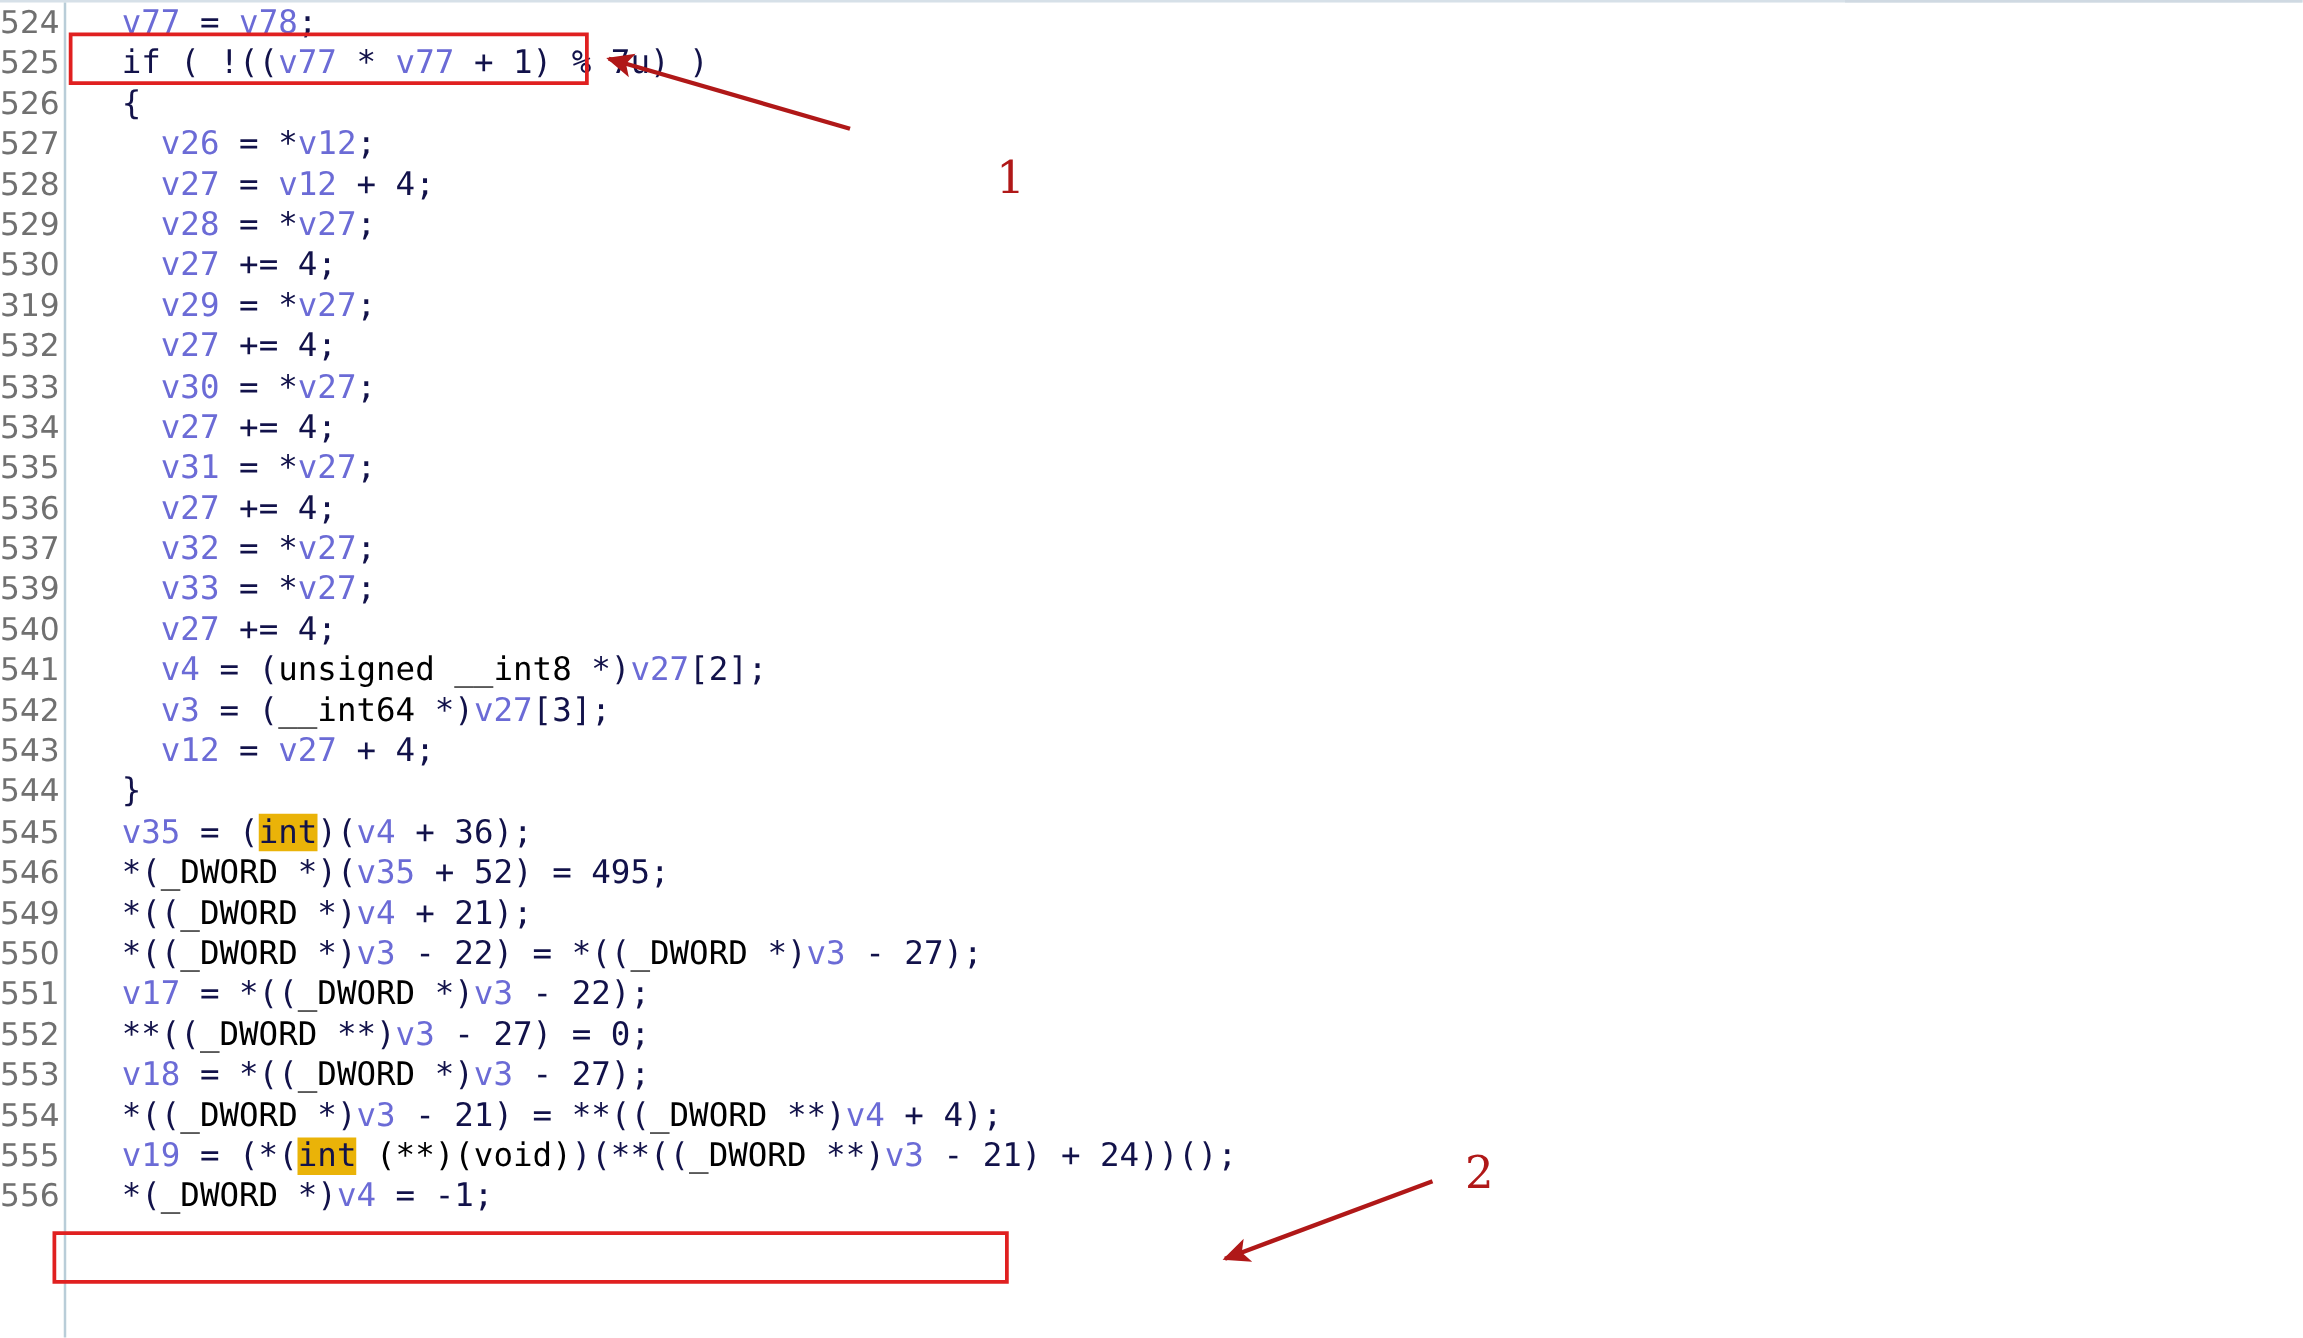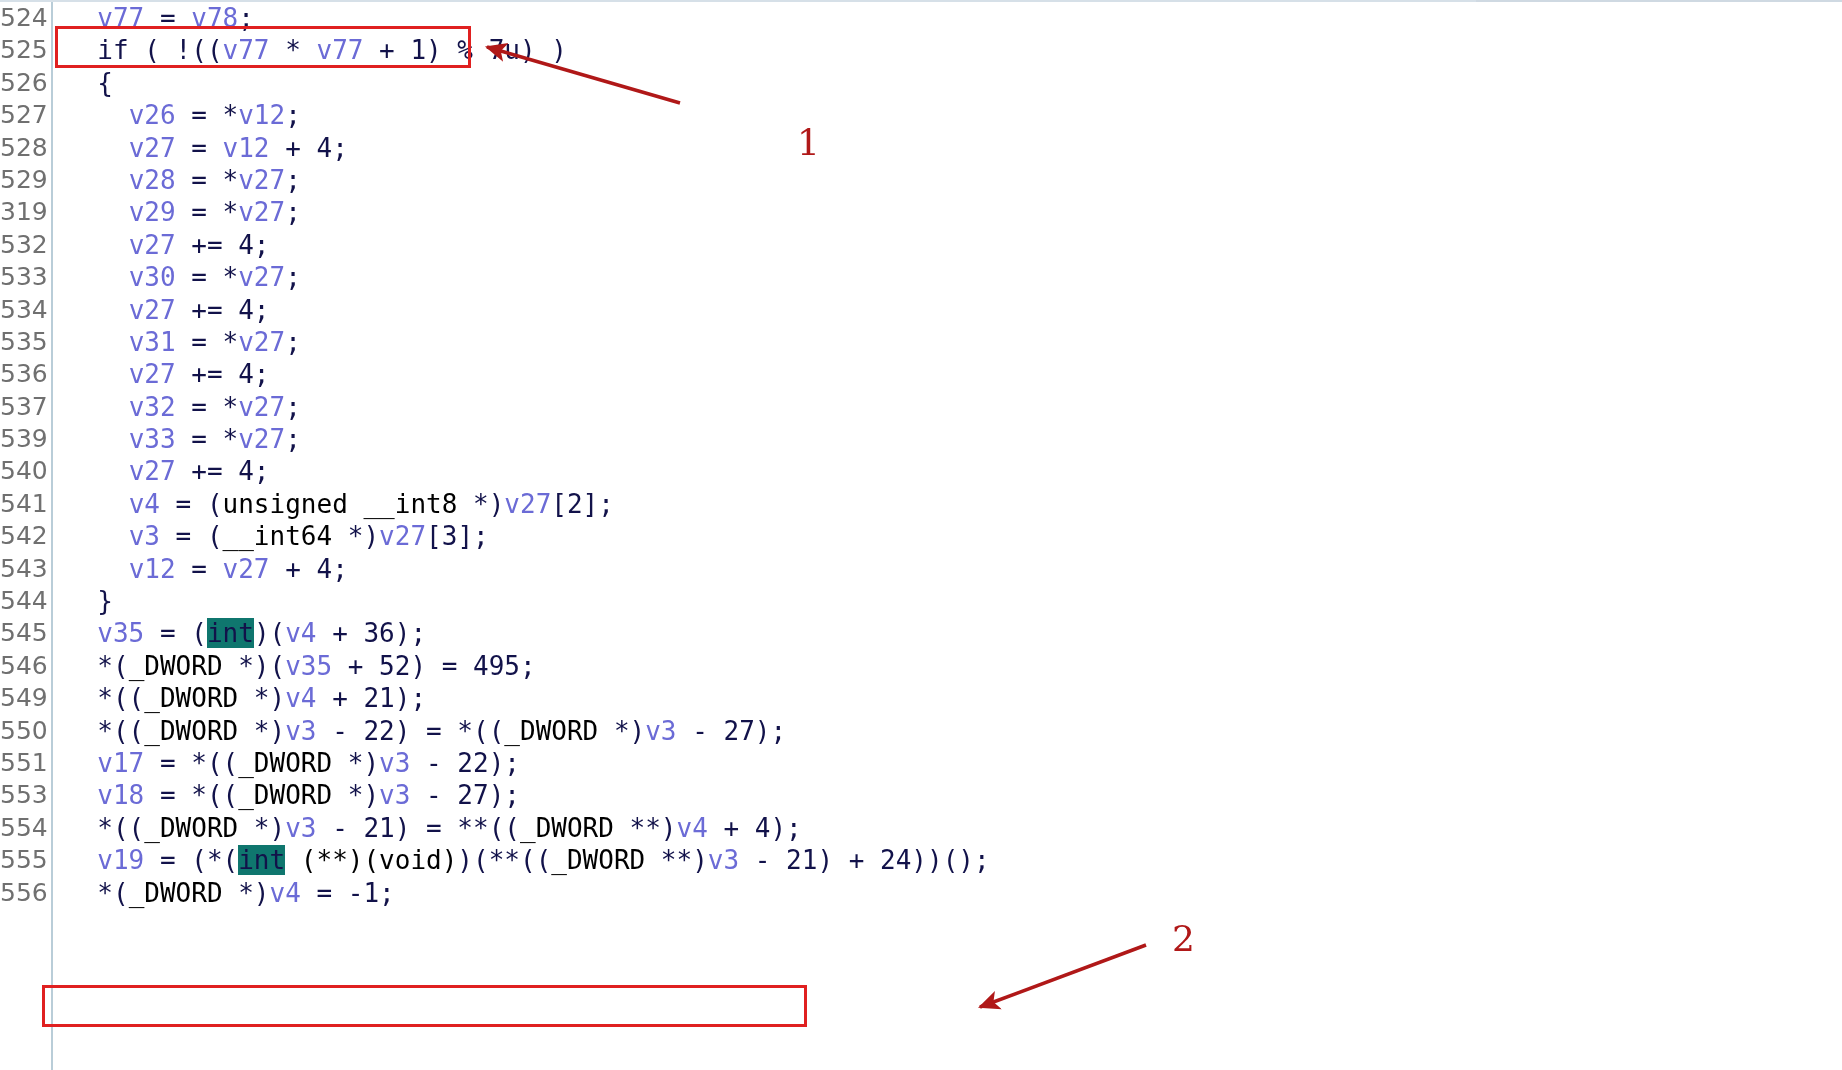--- a/index.html
+++ b/index.html
@@ -84,21 +84,21 @@
     top: 0;
     width: 2px;
     height: 1068px;
     background: #b9cdd8;
   }
 
   
   .var     { color: #6b6bd6; }     
   .typ     { color: #000000; margin-top: 45px; }     
   .kw      { color: #12124a; }
-  .hl      { background: #0f766e; color: #12124a; }
+  .hl      { background: #eab308; color: #12124a; }
 
   
   .anno-box {
     position: absolute;
     border: 3px solid #e02020;
     box-sizing: border-box;
     pointer-events: none;
     background: transparent;
   }
   .anno-num {
@@ -127,38 +127,40 @@
 
   <div class="code-wrap">
     <div class="gutter-sep"></div>
     <div id="code-lines">
         <div class="code-line"><span class="gutter">524</span><span class="code-text"><span class="kw">  </span><span class="var">v77</span><span class="kw"> = </span><span class="var">v78</span><span class="kw">;</span></span></div>
         <div class="code-line"><span class="gutter">525</span><span class="code-text"><span class="kw">  if ( !((</span><span class="var">v77</span><span class="kw"> * </span><span class="var">v77</span><span class="kw"> + 1) % 7u) )</span></span></div>
         <div class="code-line"><span class="gutter">526</span><span class="code-text"><span class="kw">  {</span></span></div>
         <div class="code-line"><span class="gutter">527</span><span class="code-text"><span class="kw">    </span><span class="var">v26</span><span class="kw"> = *</span><span class="var">v12</span><span class="kw">;</span></span></div>
         <div class="code-line"><span class="gutter">528</span><span class="code-text"><span class="kw">    </span><span class="var">v27</span><span class="kw"> = </span><span class="var">v12</span><span class="kw"> + 4;</span></span></div>
         <div class="code-line"><span class="gutter">529</span><span class="code-text"><span class="kw">    </span><span class="var">v28</span><span class="kw"> = *</span><span class="var">v27</span><span class="kw">;</span></span></div>
+        <div class="code-line"><span class="gutter">530</span><span class="code-text"><span class="kw">    </span><span class="var">v27</span><span class="kw"> += 4;</span></span></div>
         <div class="code-line"><span class="gutter">319</span><span class="code-text"><span class="kw">    </span><span class="var">v29</span><span class="kw"> = *</span><span class="var">v27</span><span class="kw">;</span></span></div>
         <div class="code-line"><span class="gutter">532</span><span class="code-text"><span class="kw">    </span><span class="var">v27</span><span class="kw"> += 4;</span></span></div>
         <div class="code-line"><span class="gutter">533</span><span class="code-text"><span class="kw">    </span><span class="var">v30</span><span class="kw"> = *</span><span class="var">v27</span><span class="kw">;</span></span></div>
         <div class="code-line"><span class="gutter">534</span><span class="code-text"><span class="kw">    </span><span class="var">v27</span><span class="kw"> += 4;</span></span></div>
         <div class="code-line"><span class="gutter">535</span><span class="code-text"><span class="kw">    </span><span class="var">v31</span><span class="kw"> = *</span><span class="var">v27</span><span class="kw">;</span></span></div>
         <div class="code-line"><span class="gutter">536</span><span class="code-text"><span class="kw">    </span><span class="var">v27</span><span class="kw"> += 4;</span></span></div>
         <div class="code-line"><span class="gutter">537</span><span class="code-text"><span class="kw">    </span><span class="var">v32</span><span class="kw"> = *</span><span class="var">v27</span><span class="kw">;</span></span></div>
         <div class="code-line"><span class="gutter">539</span><span class="code-text"><span class="kw">    </span><span class="var">v33</span><span class="kw"> = *</span><span class="var">v27</span><span class="kw">;</span></span></div>
         <div class="code-line"><span class="gutter">540</span><span class="code-text"><span class="kw">    </span><span class="var">v27</span><span class="kw"> += 4;</span></span></div>
         <div class="code-line"><span class="gutter">541</span><span class="code-text"><span class="kw">    </span><span class="var">v4</span><span class="kw"> = (</span><span class="typ">unsigned __int8 </span><span class="kw">*)</span><span class="var">v27</span><span class="kw">[2];</span></span></div>
         <div class="code-line"><span class="gutter">542</span><span class="code-text"><span class="kw">    </span><span class="var">v3</span><span class="kw"> = (</span><span class="typ">__int64 </span><span class="kw">*)</span><span class="var">v27</span><span class="kw">[3];</span></span></div>
         <div class="code-line"><span class="gutter">543</span><span class="code-text"><span class="kw">    </span><span class="var">v12</span><span class="kw"> = </span><span class="var">v27</span><span class="kw"> + 4;</span></span></div>
         <div class="code-line"><span class="gutter">544</span><span class="code-text"><span class="kw">  }</span></span></div>
         <div class="code-line"><span class="gutter">545</span><span class="code-text"><span class="kw">  </span><span class="var">v35</span><span class="kw"> = (</span><span class="hl">int</span><span class="kw">)(</span><span class="var">v4</span><span class="kw"> + 36);</span></span></div>
         <div class="code-line"><span class="gutter">546</span><span class="code-text"><span class="kw">  *(</span><span class="typ">_DWORD </span><span class="kw">*)(</span><span class="var">v35</span><span class="kw"> + 52) = 495;</span></span></div>
         <div class="code-line"><span class="gutter">549</span><span class="code-text"><span class="kw">  *((</span><span class="typ">_DWORD </span><span class="kw">*)</span><span class="var">v4</span><span class="kw"> + 21);</span></span></div>
         <div class="code-line"><span class="gutter">550</span><span class="code-text"><span class="kw">  *((</span><span class="typ">_DWORD </span><span class="kw">*)</span><span class="var">v3</span><span class="kw"> - 22) = *((</span><span class="typ">_DWORD </span><span class="kw">*)</span><span class="var">v3</span><span class="kw"> - 27);</span></span></div>
         <div class="code-line"><span class="gutter">551</span><span class="code-text"><span class="kw">  </span><span class="var">v17</span><span class="kw"> = *((</span><span class="typ">_DWORD </span><span class="kw">*)</span><span class="var">v3</span><span class="kw"> - 22);</span></span></div>
+        <div class="code-line"><span class="gutter">552</span><span class="code-text"><span class="kw">  **((</span><span class="typ">_DWORD </span><span class="kw">**)</span><span class="var">v3</span><span class="kw"> - 27) = 0;</span></span></div>
         <div class="code-line"><span class="gutter">553</span><span class="code-text"><span class="kw">  </span><span class="var">v18</span><span class="kw"> = *((</span><span class="typ">_DWORD </span><span class="kw">*)</span><span class="var">v3</span><span class="kw"> - 27);</span></span></div>
         <div class="code-line"><span class="gutter">554</span><span class="code-text"><span class="kw">  *((</span><span class="typ">_DWORD </span><span class="kw">*)</span><span class="var">v3</span><span class="kw"> - 21) = **((</span><span class="typ">_DWORD </span><span class="kw">**)</span><span class="var">v4</span><span class="kw"> + 4);</span></span></div>
         <div class="code-line"><span class="gutter">555</span><span class="code-text"><span class="kw">  </span><span class="var">v19</span><span class="kw"> = (*(</span><span class="hl">int</span><span class="typ"> (**)(void)</span><span class="kw">)(**((</span><span class="typ">_DWORD </span><span class="kw">**)</span><span class="var">v3</span><span class="kw"> - 21) + 24))();</span></span></div>
         <div class="code-line"><span class="gutter">556</span><span class="code-text"><span class="kw">  *(</span><span class="typ">_DWORD </span><span class="kw">*)</span><span class="var">v4</span><span class="kw"> = -1;</span></span></div>
       </div>
   </div>
 
   <div id="anno-layer">
       <div class="anno-box" style="left: 55px; top: 26px; width: 416px; height: 42px;"></div>
       <div class="anno-box" style="left: 42px; top: 985px; width: 765px; height: 42px;"></div>

